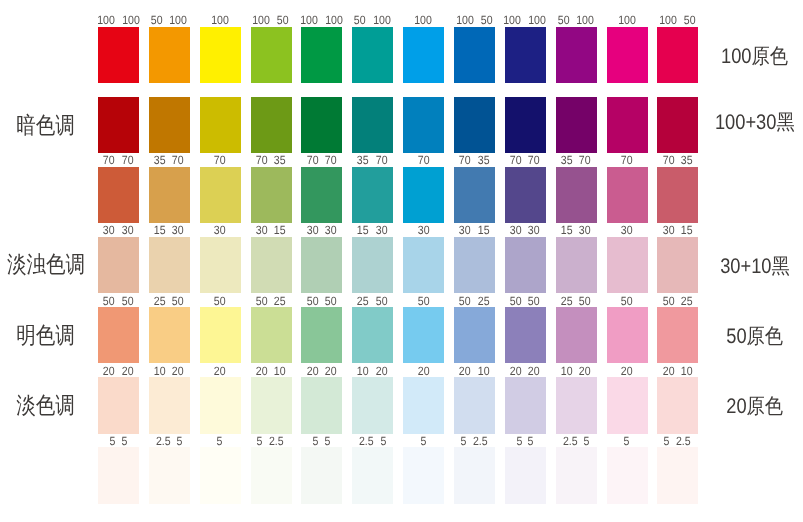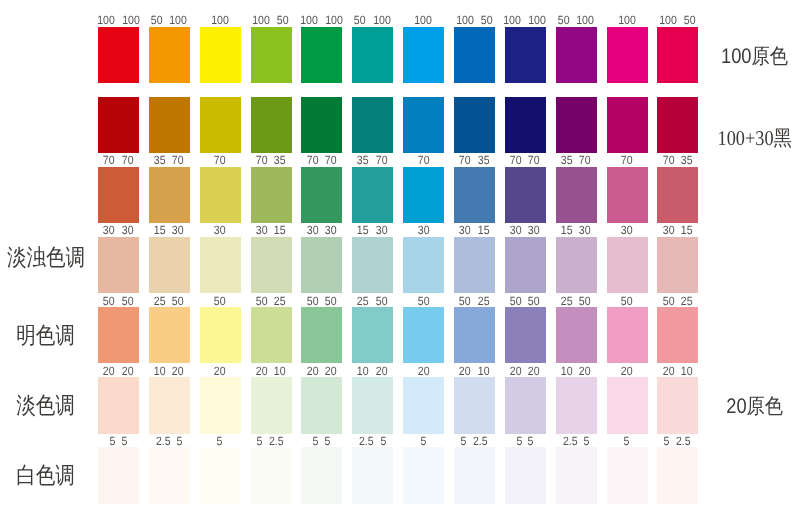--- a/index.html
+++ b/index.html
@@ -373,20 +373,22 @@
       <span>2.5</span>
       <span>5</span>
     </div>
     <div class="cap single" style="left: 605.3px; top: 434.7px; width: 42.6px;">
       <span>5</span>
     </div>
     <div class="cap" style="left: 656.15px; top: 434.7px; width: 42.6px;">
       <span>5</span>
       <span>2.5</span>
     </div>
-    <div class="tone-label tone-left" style="top: 246px;"><i>淡浊色调</i></div>
+    <div class="tone-label tone-left" style="top: 113.65px;"><i>暗色调</i></div>
+    <div class="tone-label tone-left" style="top: 253px;"><i>淡浊色调</i></div>
     <div class="tone-label tone-left" style="top: 323.95px;"><i>明色调</i></div>
     <div class="tone-label tone-left" style="top: 394.05px;"><i>淡色调</i></div>
-    <div class="tone-label tone-left" style="top: 464.15px;"><i>白色调</i></div>
     <div class="tone-label tone-right" style="top: 45.95px;"><i>100原色</i></div>
-    <div class="tone-label tone-right" style="top: 128px; font-family: Liberation Serif, serif;"><i>100+30黑</i></div>
+    <div class="tone-label tone-right" style="top: 112px;"><i>100+30黑</i></div>
+    <div class="tone-label tone-right" style="top: 256.25px;"><i>30+10黑</i></div>
+    <div class="tone-label tone-right" style="top: 326.35px;"><i>50原色</i></div>
     <div class="tone-label tone-right" style="top: 396.45px;"><i>20原色</i></div>
   </div>
 
 </body></html>

